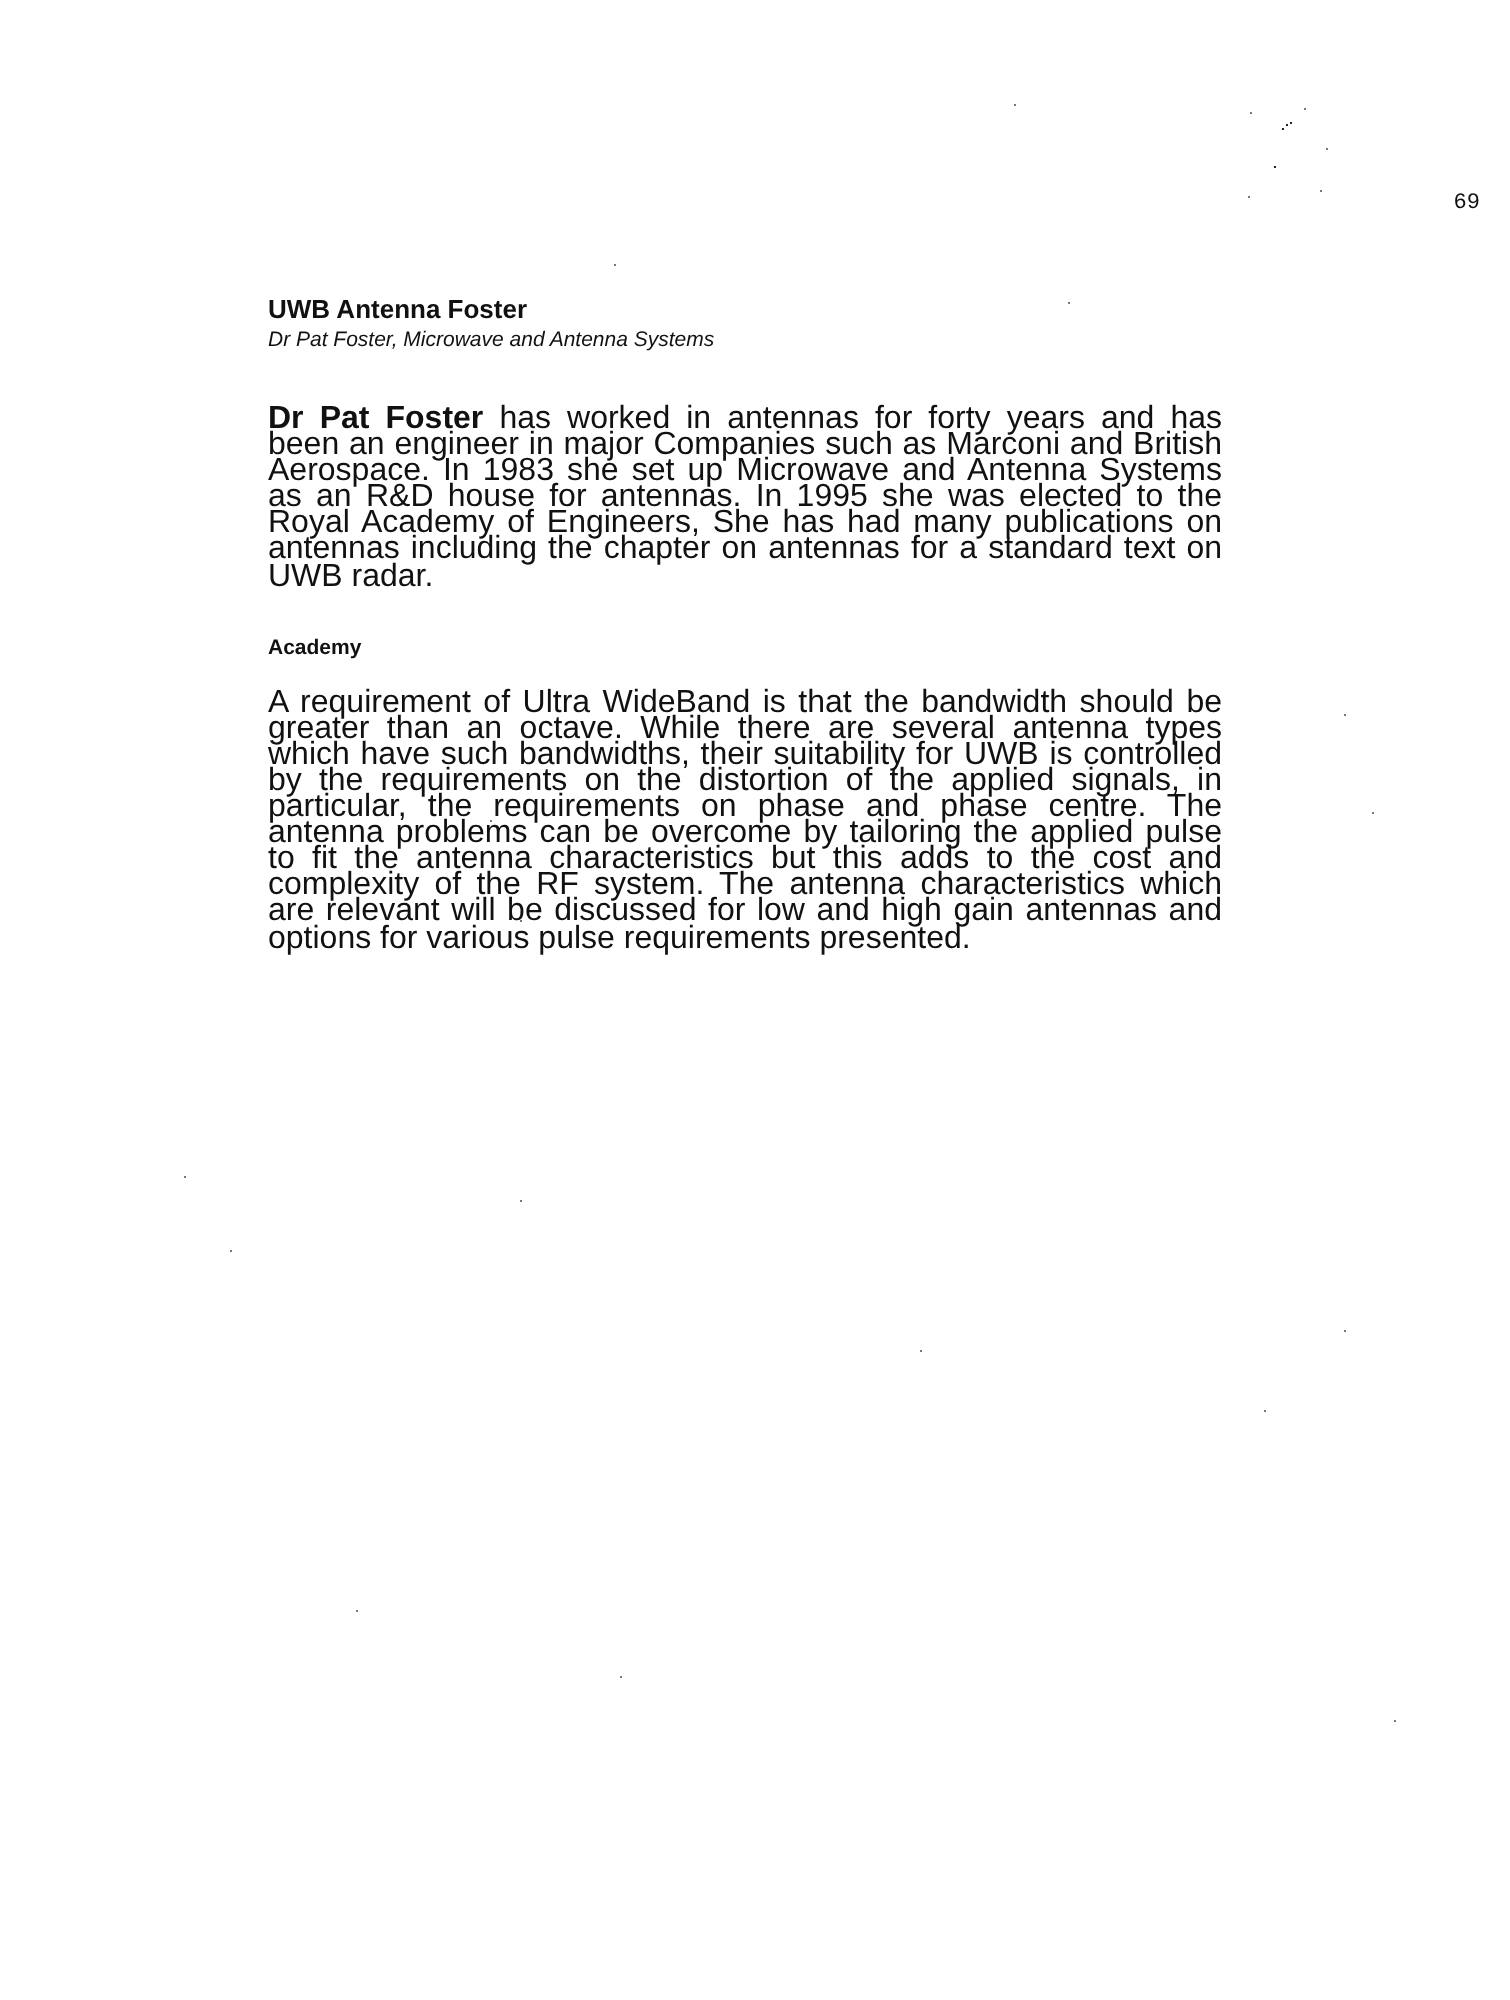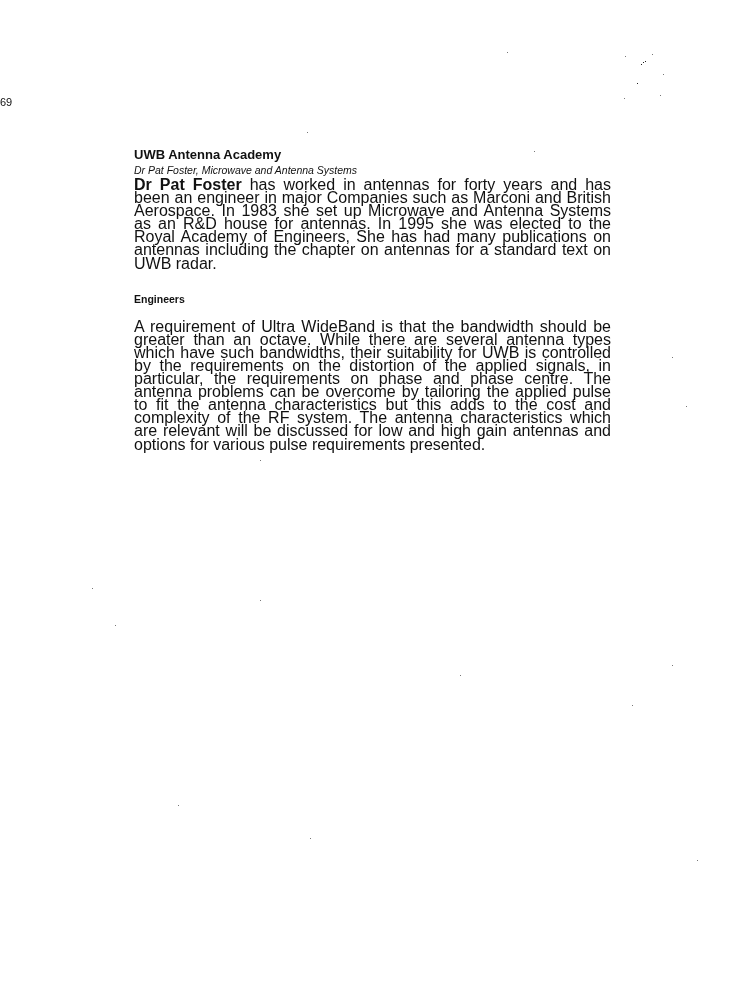--- a/index.html
+++ b/index.html
@@ -13,39 +13,40 @@
       position: relative;
       overflow: hidden;
       font-family: "Liberation Sans", sans-serif;
       color: #111;
     }
     .page-number {
       position: absolute;
       top: 96px;
       left: 0;
       width: 740px;
-      text-align: left;
+      text-align: right;
       font-size: 11px;
+      font-family: Liberation Mono, monospace;
     }
     .content {
       position: absolute;
       left: 134px;
       top: 147px;
       width: 477px;
     }
     .title {
       font-weight: bold;
       font-size: 13px;
       margin: 0;
       line-height: 16px;
     }
     .subtitle {
       font-style: italic;
       font-size: 10.5px;
-      margin: 0 0 1px 0;
+      margin: 0 0 26px 0;
       line-height: 14px;
     }
     .para {
       font-size: 16px;
       line-height: 13.1px;
       text-align: justify;
       margin: 0;
     }
     .para b { font-weight: bold; }
     .section-heading {
@@ -60,26 +61,26 @@
       height: 1px;
       background: #777;
     }
   </style>
 </head>
 <body>
 
 <div class="page-number">69</div>
 
 <div class="content">
-  <h1 class="title">UWB Antenna Academy</h1>
+  <h1 class="title">UWB Antenna Foster</h1>
   <p class="subtitle">Dr Pat Foster, Microwave and Antenna Systems</p>
 
   <p class="para"><b>Dr Pat Foster</b><span> has worked in antennas for forty years and has been an engineer in major Companies such as Marconi and British Aerospace. In 1983 she set up Microwave and Antenna Systems as an R&amp;D house for antennas. In 1995 she was elected to the Royal Academy of Engineers, She has had many publications on antennas including the chapter on antennas for a standard text on UWB radar.</span></p>
 
-  <h2 class="section-heading">Engineers</h2>
+  <h2 class="section-heading">Academy</h2>
   <p class="para">A requirement of Ultra WideBand is that the bandwidth should be greater than an octave. While there are several antenna types which have such bandwidths, their suitability for UWB is controlled by the requirements on the distortion of the applied signals, in particular, the requirements on phase and phase centre. The antenna problems can be overcome by tailoring the applied pulse to fit the antenna characteristics but this adds to the cost and complexity of the RF system. The antenna characteristics which are relevant will be discussed for low and high gain antennas and options for various pulse requirements presented.</p>
 </div>
 
 <div>
   <span class="speck" style="left:625px;top:56px;"></span>
   <span class="speck" style="left:652px;top:54px;"></span>
   <span class="speck" style="left:641px;top:64px;background:#222;"></span>
   <span class="speck" style="left:643px;top:62px;background:#222;"></span>
   <span class="speck" style="left:645px;top:61px;background:#222;"></span>
   <span class="speck" style="left:663px;top:74px;"></span>

